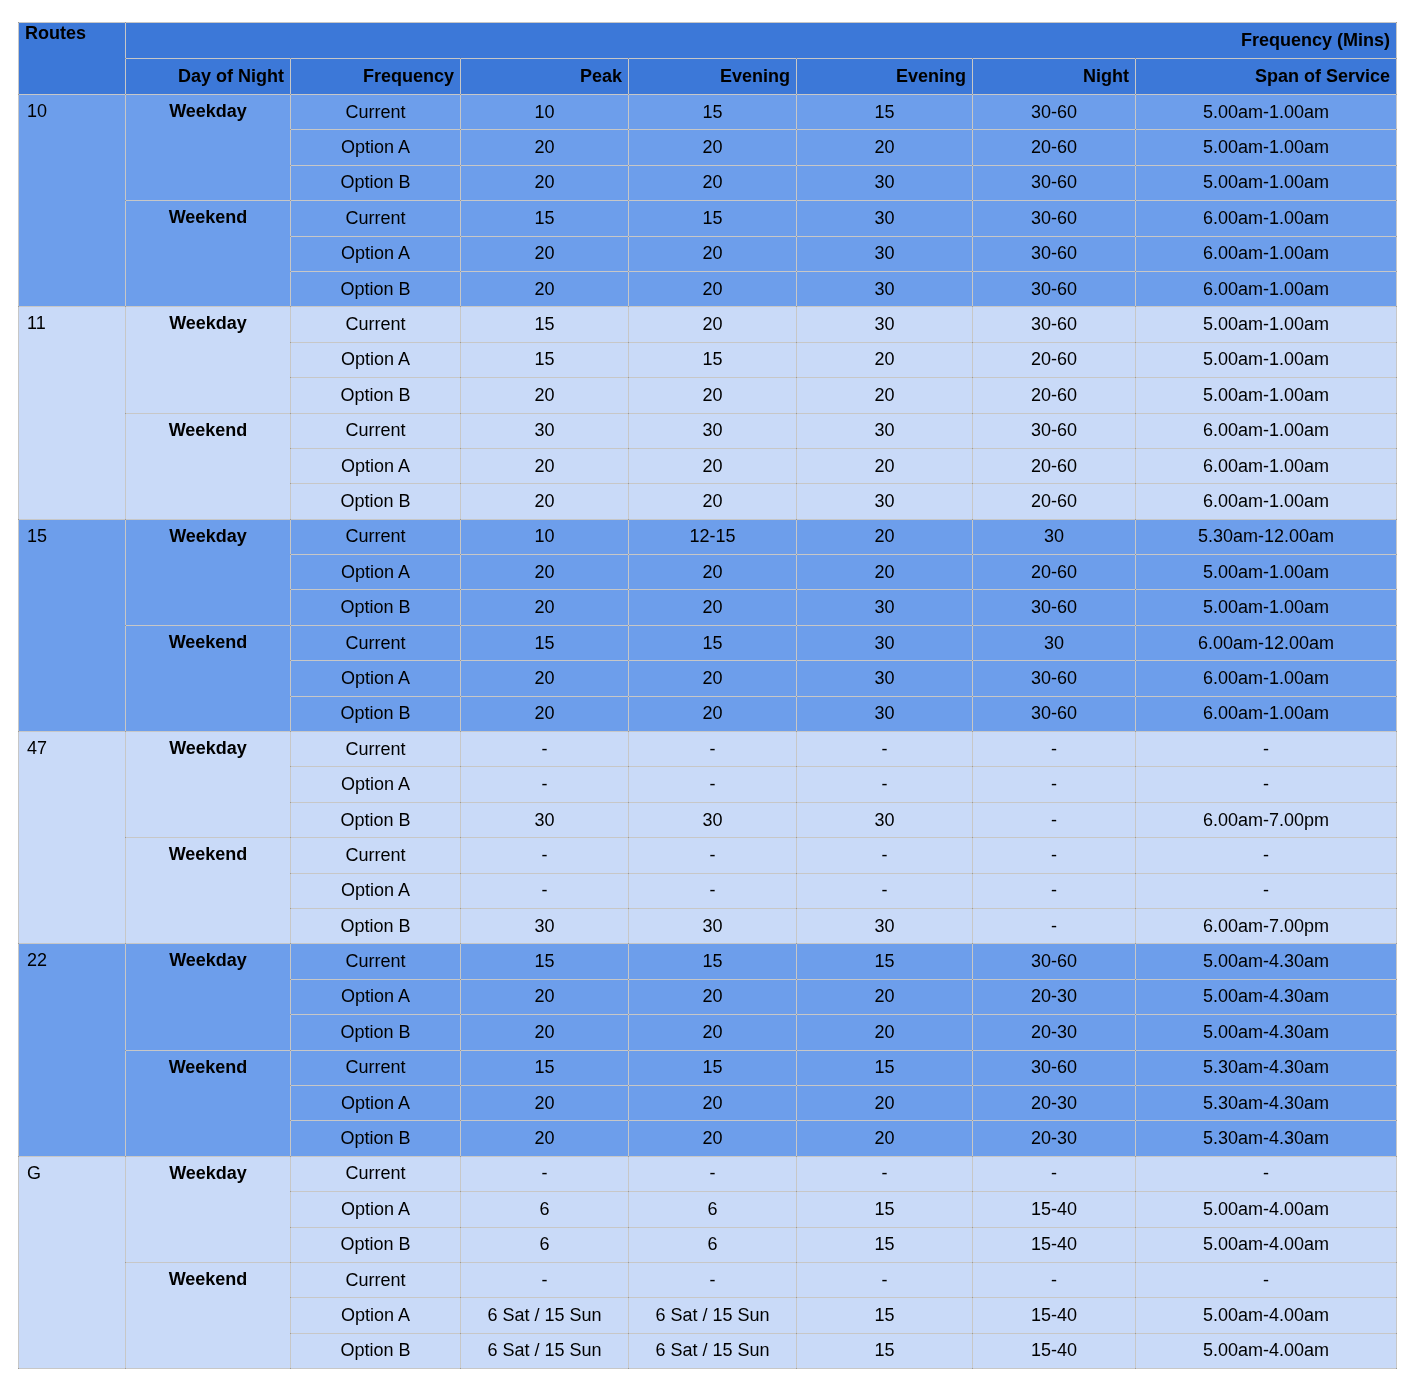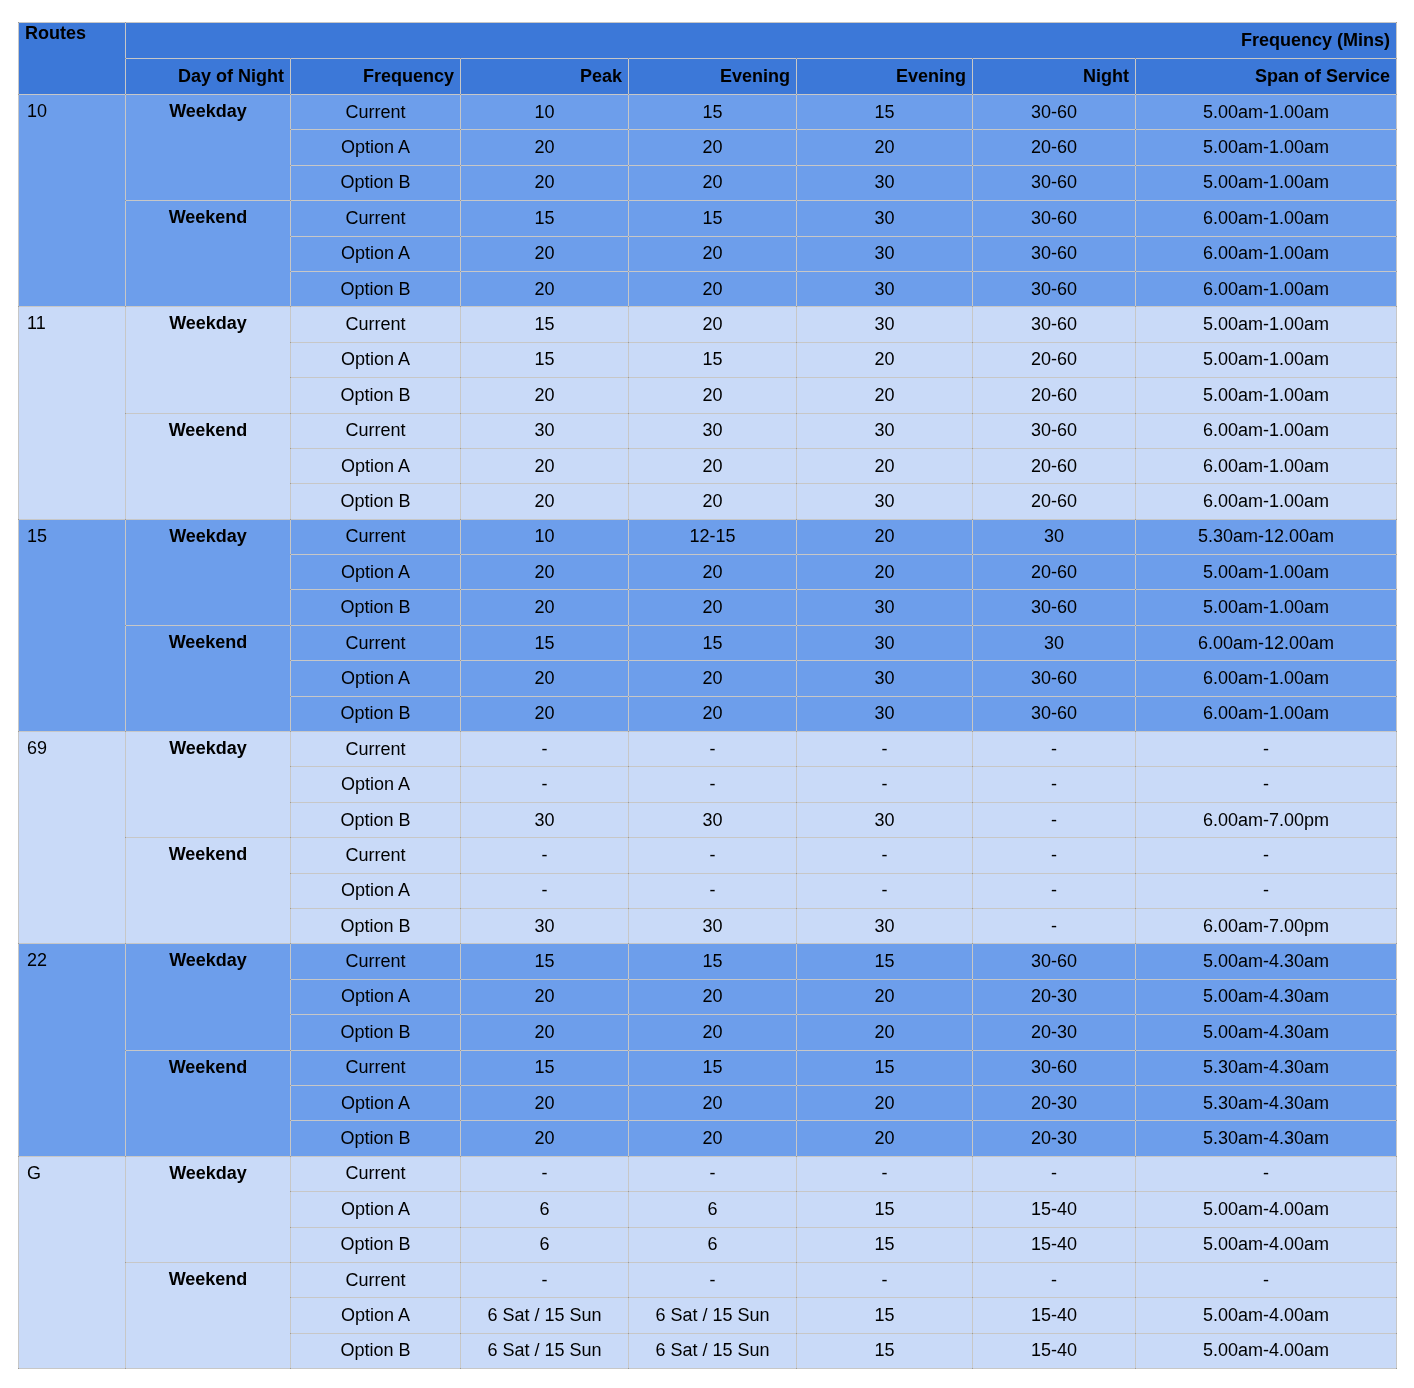--- a/index.html
+++ b/index.html
@@ -252,21 +252,21 @@
         </tr>
         <tr class="sec-dark">
           <td>Option B</td>
           <td>20</td>
           <td>20</td>
           <td>30</td>
           <td>30-60</td>
           <td>6.00am-1.00am</td>
         </tr>
         <tr class="sec-light">
-          <td class="route-cell" rowspan="6">69</td>
+          <td class="route-cell" rowspan="6">47</td>
           <td class="day-cell" rowspan="3">Weekday</td>
           <td>Current</td>
           <td>-</td>
           <td>-</td>
           <td>-</td>
           <td>-</td>
           <td>-</td>
         </tr>
         <tr class="sec-light">
           <td>Option A</td>

